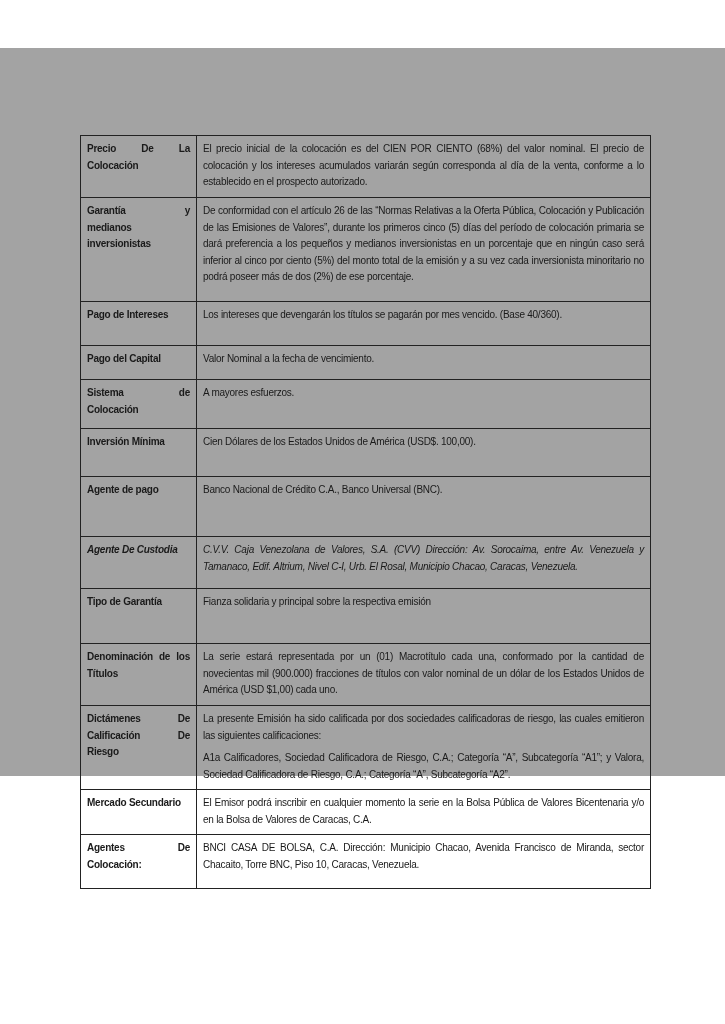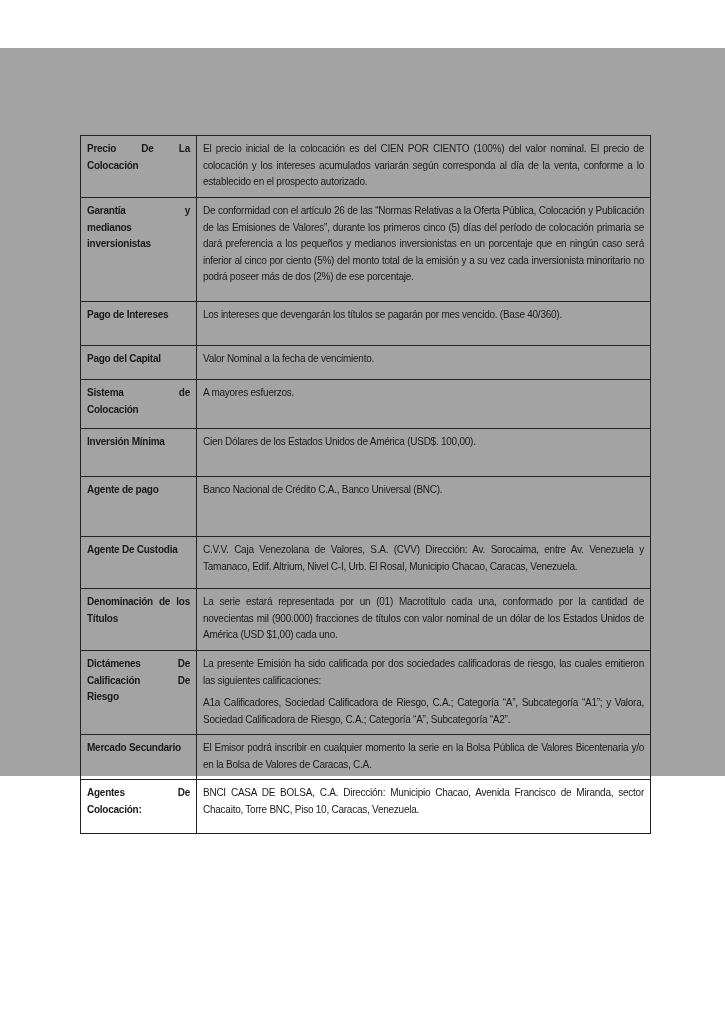--- a/index.html
+++ b/index.html
@@ -42,21 +42,21 @@
 
 <div class="page">
   <table class="terms">
     <tbody id="terms-body">
         <tr style="height: 62px;">
           <td class="label">
             <span class="lbl-line">Precio De La</span>
             <span class="lbl-line last">Colocación</span>
           </td>
           <td class="value">
-            <p>El precio inicial de la colocación es del CIEN  POR CIENTO (100%) del valor nominal. El precio de colocación y los intereses acumulados variarán según corresponda al día de la venta, conforme a lo establecido en el prospecto autorizado.</p>
+            <p>El precio inicial de la colocación es del CIEN  POR CIENTO (68%) del valor nominal. El precio de colocación y los intereses acumulados variarán según corresponda al día de la venta, conforme a lo establecido en el prospecto autorizado.</p>
           </td>
         </tr>
         <tr style="height: 104px;">
           <td class="label">
             <span class="lbl-line">Garantía y</span>
             <span class="lbl-line">medianos</span>
             <span class="lbl-line last">inversionistas</span>
           </td>
           <td class="value">
             <p>De conformidad con el artículo 26 de las “Normas Relativas a la Oferta Pública, Colocación y Publicación de las Emisiones de Valores”, durante los primeros cinco (5) días del período de colocación primaria se dará preferencia a los pequeños y medianos inversionistas en un porcentaje que en ningún caso será inferior al cinco por ciento (5%) del monto total de la emisión y a su vez cada inversionista minoritario no podrá poseer más de dos (2%) de ese porcentaje.</p>
@@ -96,26 +96,34 @@
           </td>
         </tr>
         <tr style="height: 60px;">
           <td class="label">
             <span class="lbl-line last">Agente de pago</span>
           </td>
           <td class="value">
             <p>Banco Nacional de Crédito C.A., Banco Universal (BNC).</p>
           </td>
         </tr>
-        <tr style="height: 52px;">
+        <tr style="height: 52px; font-style: italic;">
           <td class="label">
             <span class="lbl-line last">Agente De Custodia</span>
           </td>
           <td class="value">
             <p>C.V.V. Caja Venezolana de Valores, S.A. (CVV) Dirección: Av. Sorocaima, entre Av. Venezuela  y Tamanaco, Edif. Altrium, Nivel C-I, Urb. El Rosal, Municipio Chacao, Caracas, Venezuela.</p>
+          </td>
+        </tr>
+        <tr style="height: 55px;">
+          <td class="label">
+            <span class="lbl-line last">Tipo de Garantía</span>
+          </td>
+          <td class="value">
+            <p>Fianza solidaria y principal sobre la respectiva emisión</p>
           </td>
         </tr>
         <tr style="height: 62px;">
           <td class="label">
             <span class="lbl-line">Denominación de los</span>
             <span class="lbl-line last">Títulos</span>
           </td>
           <td class="value">
             <p>La serie estará representada por un (01) Macrotítulo cada una, conformado por la cantidad de novecientas mil (900.000) fracciones de títulos con valor nominal de un dólar de los Estados Unidos de América (USD $1,00) cada uno.</p>
           </td>

